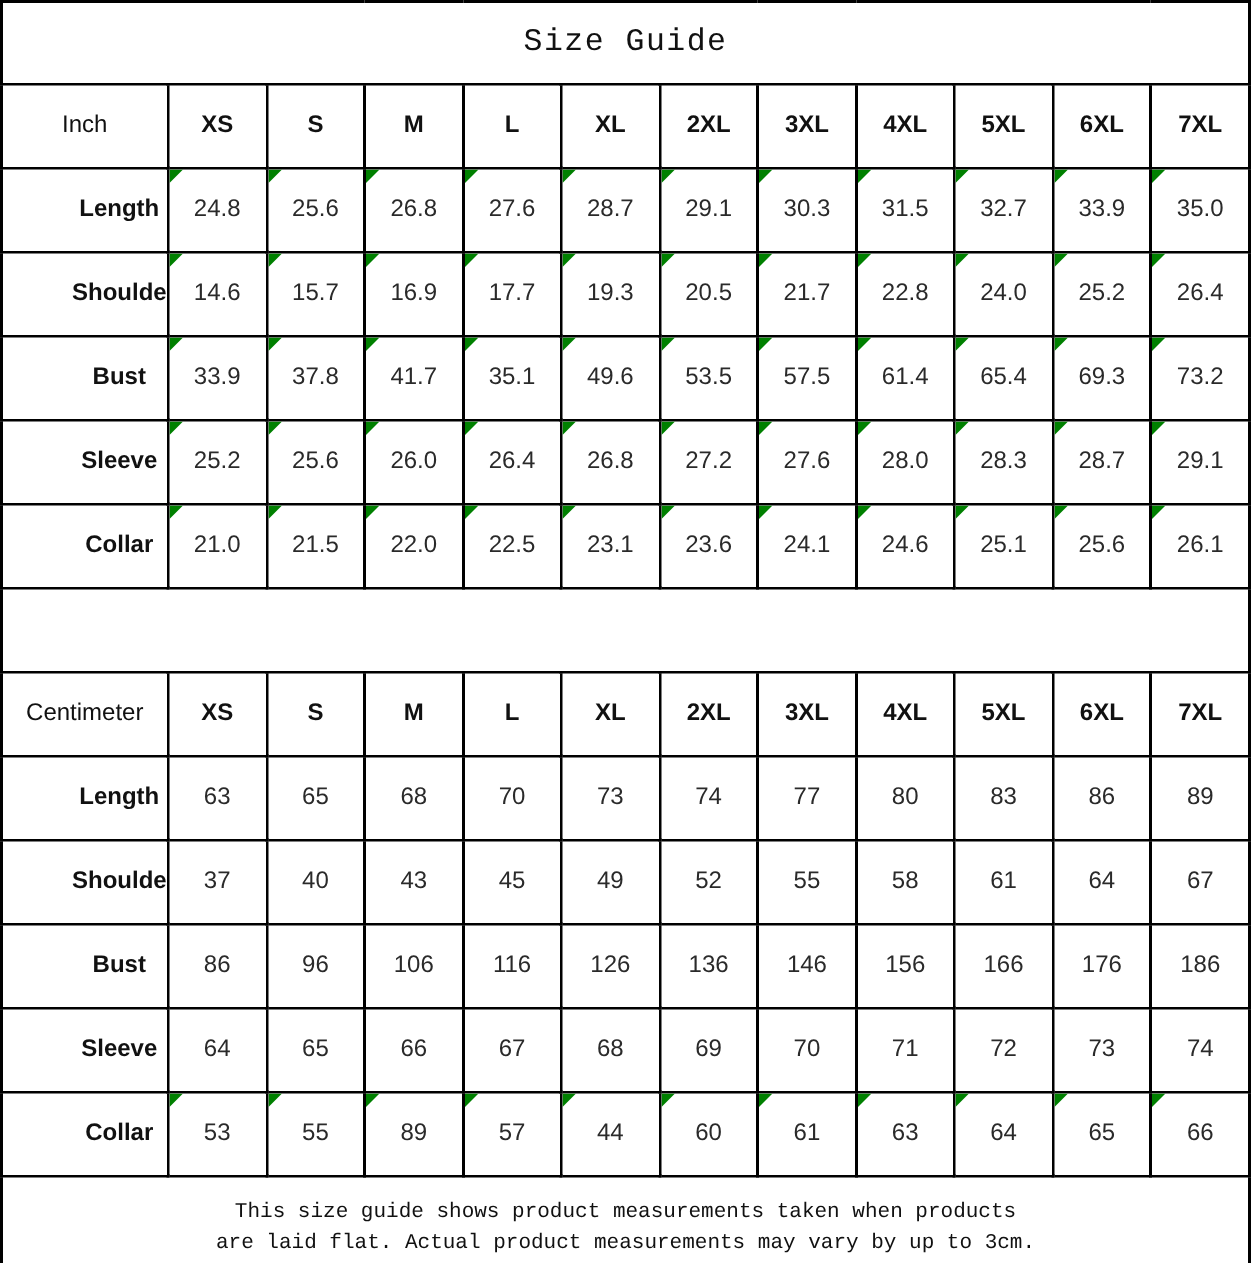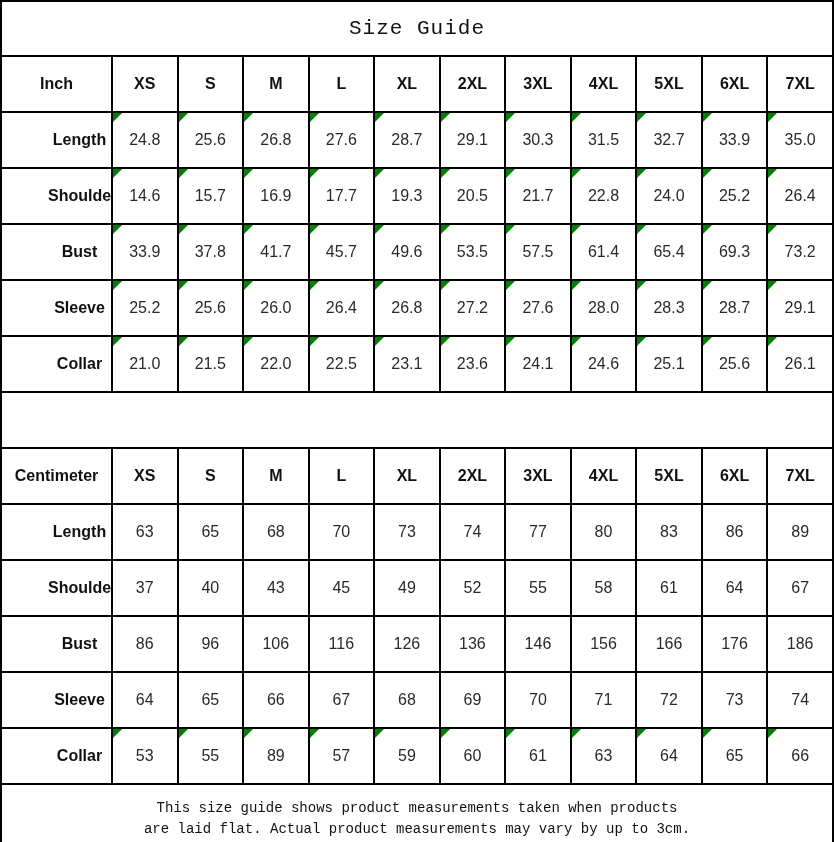--- a/index.html
+++ b/index.html
@@ -17,21 +17,21 @@
     padding:0;position:relative;overflow:hidden;background:#fff;
   }
   tr.r-title{height:55px;}
   tr.r-head,tr.r-data,tr.r-gap{height:56px;}
   tr.r-footer{height:70px;}
   .title-cell{
     font-family:"Liberation Mono","DejaVu Sans Mono",monospace;
     font-size:21px;font-weight:400;letter-spacing:1px;color:#111;
   }
   .header-cell{font-size:16px;font-weight:bold;color:#111;}
-  .unit-cell{font-size:16px;font-weight:bold;color:#111;}
+  .unit-cell{font-size:16px;font-weight:normal;color:#111;}
   .row-label{font-size:16px;font-weight:bold;color:#111;padding-left:46px;}
   .value-cell{font-size:16px;font-weight:400;color:#2a2a2a;}
   .gap-cell{background:#fff;}
   .footer-cell{
     font-family:"Liberation Mono","DejaVu Sans Mono",monospace;
     font-size:14px;line-height:1.5;color:#111;
   }
   .marker{
     position:absolute;top:0;left:0;width:0;height:0;
     border-top:9px solid var(--marker-green,#008000);
@@ -103,21 +103,21 @@
           <td class="value-cell"><span class="marker"></span><span>22.8</span></td>
           <td class="value-cell"><span class="marker"></span><span>24.0</span></td>
           <td class="value-cell"><span class="marker"></span><span>25.2</span></td>
           <td class="value-cell"><span class="marker"></span><span>26.4</span></td>
         </tr>
         <tr class="r-data">
           <td class="row-label"><span>Bust</span></td>
           <td class="value-cell"><span class="marker"></span><span>33.9</span></td>
           <td class="value-cell"><span class="marker"></span><span>37.8</span></td>
           <td class="value-cell"><span class="marker"></span><span>41.7</span></td>
-          <td class="value-cell"><span class="marker"></span><span>45.7</span></td>
+          <td class="value-cell"><span class="marker"></span><span>35.1</span></td>
           <td class="value-cell"><span class="marker"></span><span>49.6</span></td>
           <td class="value-cell"><span class="marker"></span><span>53.5</span></td>
           <td class="value-cell"><span class="marker"></span><span>57.5</span></td>
           <td class="value-cell"><span class="marker"></span><span>61.4</span></td>
           <td class="value-cell"><span class="marker"></span><span>65.4</span></td>
           <td class="value-cell"><span class="marker"></span><span>69.3</span></td>
           <td class="value-cell"><span class="marker"></span><span>73.2</span></td>
         </tr>
         <tr class="r-data">
           <td class="row-label"><span>Sleeve</span></td>
@@ -223,21 +223,21 @@
           <td class="value-cell"><span>72</span></td>
           <td class="value-cell"><span>73</span></td>
           <td class="value-cell"><span>74</span></td>
         </tr>
         <tr class="r-data">
           <td class="row-label"><span>Collar</span></td>
           <td class="value-cell"><span class="marker"></span><span>53</span></td>
           <td class="value-cell"><span class="marker"></span><span>55</span></td>
           <td class="value-cell"><span class="marker"></span><span>89</span></td>
           <td class="value-cell"><span class="marker"></span><span>57</span></td>
-          <td class="value-cell"><span class="marker"></span><span>59</span></td>
+          <td class="value-cell"><span class="marker"></span><span>44</span></td>
           <td class="value-cell"><span class="marker"></span><span>60</span></td>
           <td class="value-cell"><span class="marker"></span><span>61</span></td>
           <td class="value-cell"><span class="marker"></span><span>63</span></td>
           <td class="value-cell"><span class="marker"></span><span>64</span></td>
           <td class="value-cell"><span class="marker"></span><span>65</span></td>
           <td class="value-cell"><span class="marker"></span><span>66</span></td>
         </tr>
       </tbody>
     <tbody>
       <tr class="r-footer">

